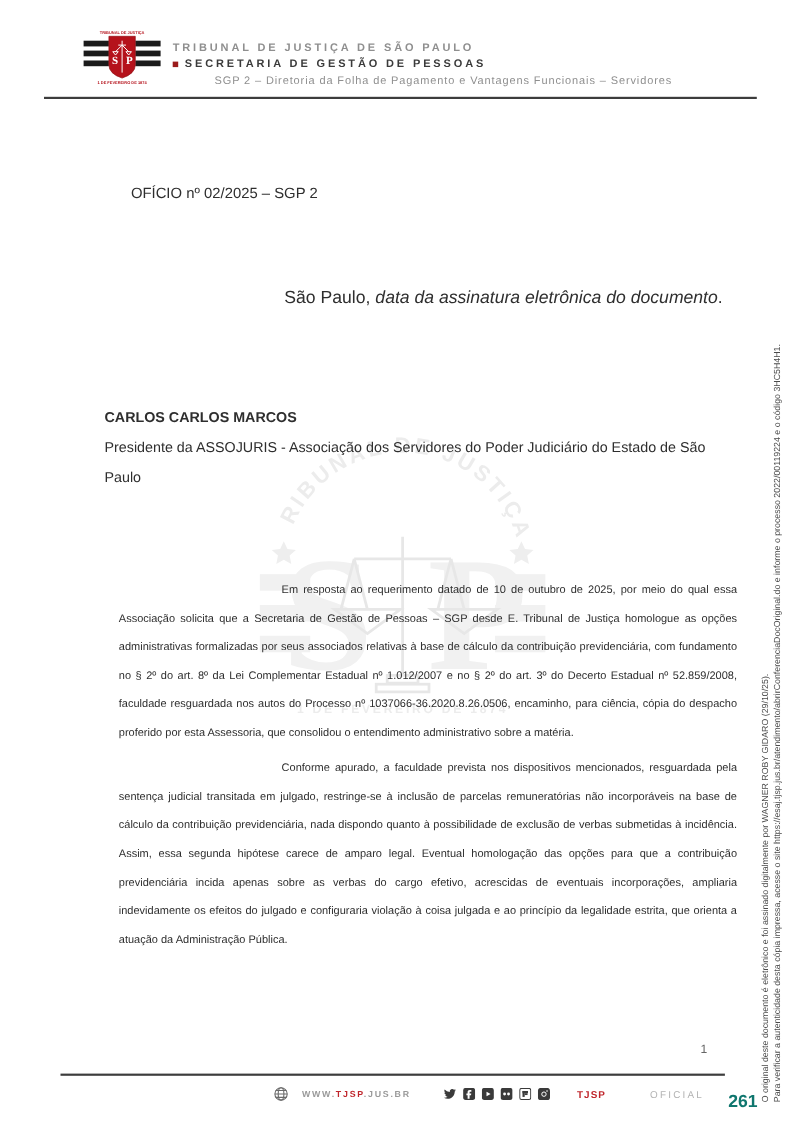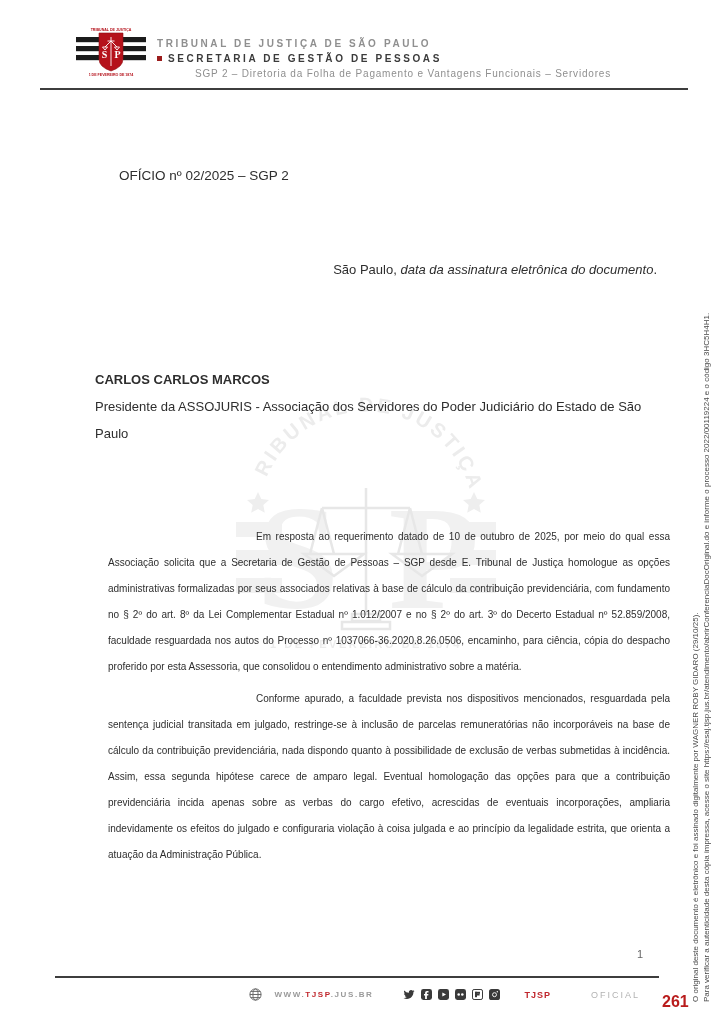--- a/index.html
+++ b/index.html
@@ -15,34 +15,34 @@
   .header-text { margin-left:10px; padding-top:8px; }
   .h-line1 { font-size:10px; letter-spacing:2.6px; color:#8f8f8f; font-weight:bold; white-space:nowrap; }
   .h-line2 { font-size:10px; letter-spacing:2.6px; color:#3b3b3b; font-weight:bold; margin-top:4px; white-space:nowrap; display:flex; align-items:center;}
   .h-bullet { display:inline-block; width:5px; height:5px; background:#9b1c1c; margin-right:6px; }
   .h-line3 { font-size:10px; letter-spacing:0.8px; color:#8f8f8f; margin-top:4px; white-space:nowrap;margin-left:38px; }
   .header-rule { position:absolute; top:88px; left:40px; width:648px; height:2px; background:#3d3d3d; }
   
   .watermark { position:absolute; top:396px; left:236px; z-index:0; }
   
   .ref-line { position:absolute; top:168px; left:95px; font-size:13.5px; z-index:1;margin-left:24px; }
-  .dateline { position:absolute; top:262px; left:95px; width:562px; text-align:right; font-size:13px; z-index:1; }
+  .dateline { position:absolute; top:262px; left:95px; width:562px; text-align:right; font-size:16px; z-index:1; }
   .dateline .it { font-style:italic; }
   .addressee { position:absolute; top:366px; left:95px; width:562px; font-size:13px; line-height:27px; z-index:1; }
   .addressee .name { font-weight:bold; }
   .letter-body { position:absolute; top:524px; left:95px; width:562px; font-size:10px; line-height:26px; text-align:justify; z-index:1;margin-left:13px; }
   .letter-body p { text-indent:148px; margin-bottom:6px; }
   .page-num { position:absolute; top:948px; left:95px; width:548px; text-align:right; font-size:11px; color:#666; z-index:1; }
   
   .sig-strip {
     position:absolute; left:690px; top:1002px; width:848px; height:24px;
     transform:rotate(-90deg); transform-origin:0 0;
     font-size:8px; line-height:11px; color:#4a4a4a; white-space:nowrap; z-index:2;
   }
-  .sheet-num { position:absolute; left:662px; top:993px; font-size:16px; font-weight:bold; color:#b91c1c; z-index:2; }
+  .sheet-num { position:absolute; left:662px; top:993px; font-size:16px; font-weight:bold; color:#0f766e; z-index:2; }
   
   .footer-rule { position:absolute; top:976px; left:55px; width:604px; height:2px; background:#3d3d3d; }
   .footer-row { position:absolute; top:988px; left:0; right:84px; display:flex; justify-content:flex-end; align-items:center; gap:12px; z-index:1; }
   .site { font-size:8px; font-weight:bold; letter-spacing:1.6px; color:#9a9a9a; white-space:nowrap; }
   .site .red { color:#c0272d; }
   .social { display:flex; align-items:center; gap:6px; margin-left:18px; }
   .social svg { display:block; }
   .brand { margin-left:12px; font-size:9px; white-space:nowrap; }
   .brand .b-red { color:#c0272d; font-weight:bold; letter-spacing:1px; }
   .brand .b-gray { color:#b3b3b3; letter-spacing:2px;margin-left:40px; }

